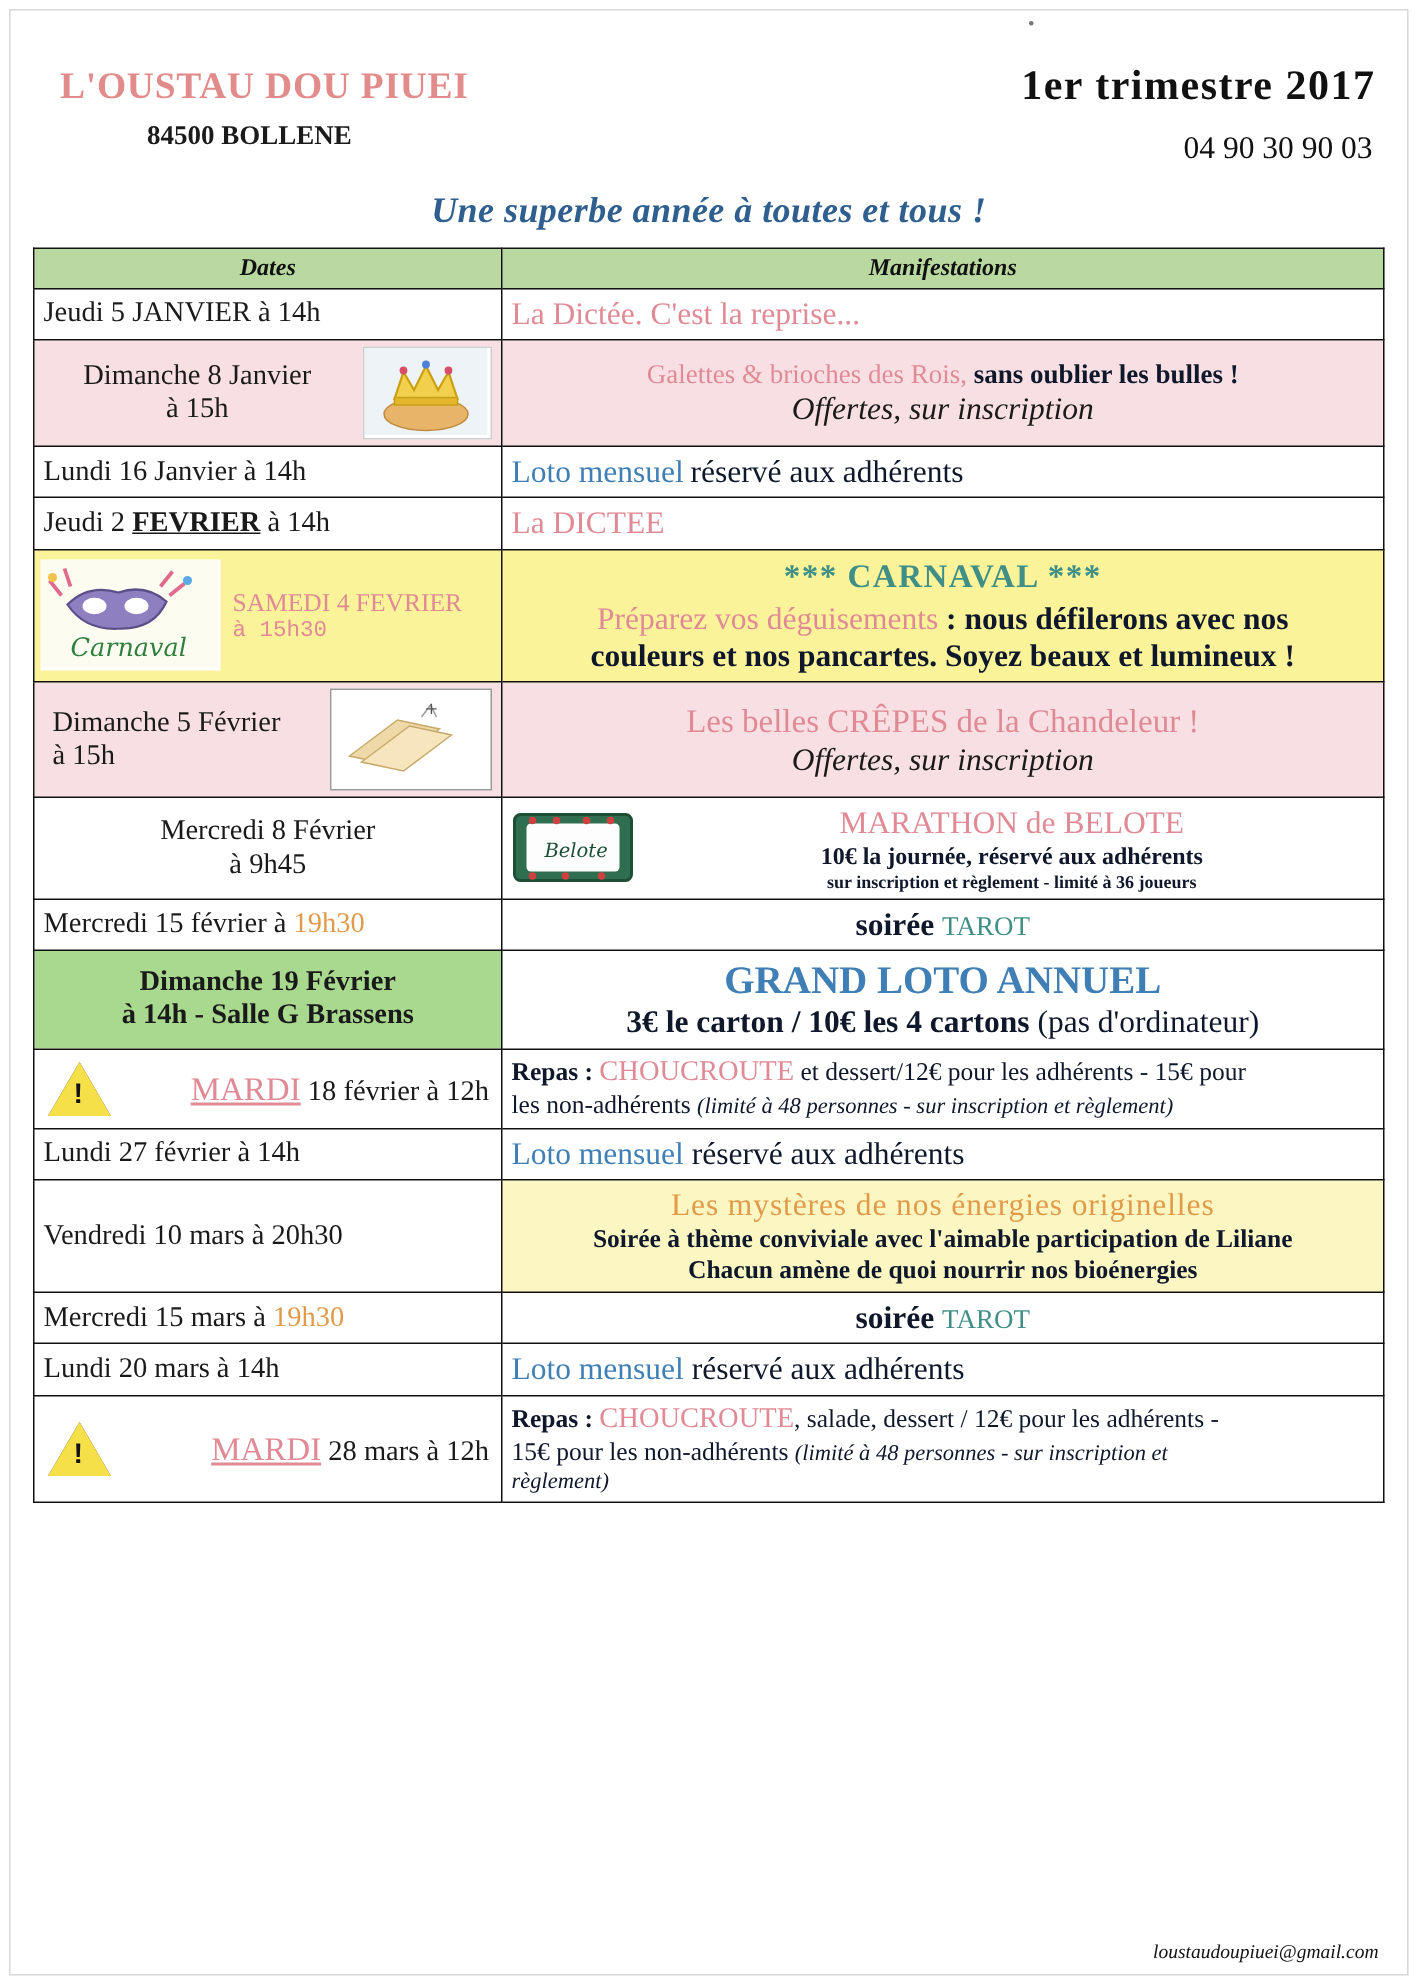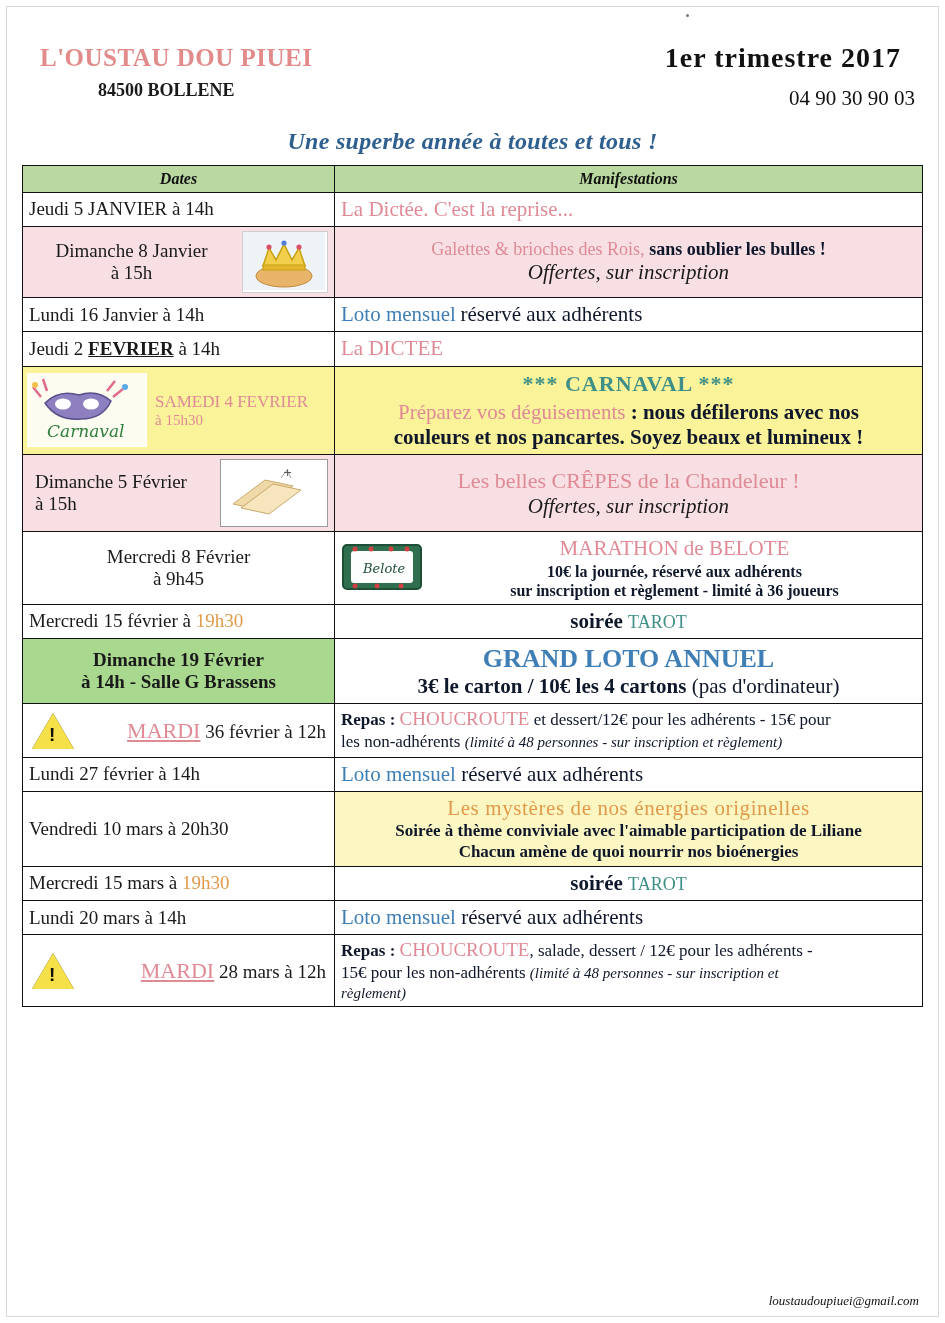--- a/index.html
+++ b/index.html
@@ -43,21 +43,21 @@
     position: absolute;
     left: 76px;
     top: 62px;
     font-family: "Liberation Serif", serif;
     font-weight: bold;
     font-size: 18px;
     color: #1a1a1a;
   }
   .trimester {
     position: absolute;
-    right: 22px;
+    right: 6px;
     top: 24px;
     font-family: "Liberation Serif", serif;
     font-weight: bold;
     font-size: 28px;
     letter-spacing: 1px;
     color: #111;
   }
   .phone {
     position: absolute;
     right: 8px;
@@ -296,21 +296,21 @@
                 <ellipse cx="36" cy="31" rx="8" ry="5.5" fill="#fff"></ellipse>
                 <ellipse cx="64" cy="31" rx="8" ry="5.5" fill="#fff"></ellipse>
                 <path d="M14 24 L6 14 M20 18 L16 6 M86 24 L96 16 M80 18 L88 8" stroke="#e06a8c" stroke-width="2.5" fill="none"></path>
                 <circle cx="8" cy="12" r="3" fill="#f2c14e"></circle>
                 <circle cx="98" cy="14" r="3" fill="#5aa9e6"></circle>
                 <text x="20" y="64" font-family="DejaVu Serif, serif" font-size="17" fill="#2f7f3f" font-style="italic">Carnaval</text>
               </svg>
             </span>
             <div style="flex:1 1 auto; padding-right:4px;">
               <div class="pink" style="font-size:17px;">SAMEDI 4 FEVRIER</div>
-              <div class="pink" style="font-size:15px;">à 15h30</div>
+              <div class="pink" style="font-size:15px;font-family:Liberation Mono, monospace;">à 15h30</div>
             </div>
           </div>
         </td>
         <td class="man-cell man-center bg-yellow">
           <div class="teal b" style="font-size:22px; letter-spacing:1px;">***  CARNAVAL  ***</div>
           <div style="margin-top:3px;">
             <span class="pink lg">Préparez vos déguisements</span><span class="dark b lg"> : nous défilerons avec nos</span>
           </div>
           <div class="dark b lg">couleurs et nos pancartes. Soyez beaux et lumineux !</div>
         </td>
@@ -357,21 +357,21 @@
                 <circle cx="50" cy="7" r="2.5" fill="#d04040"></circle>
                 <circle cx="66" cy="7" r="2.5" fill="#d04040"></circle>
                 <circle cx="14" cy="44" r="2.5" fill="#d04040"></circle>
                 <circle cx="36" cy="44" r="2.5" fill="#d04040"></circle>
                 <circle cx="60" cy="44" r="2.5" fill="#d04040"></circle>
               </svg>
             </span>
             <div style="flex:1 1 auto; text-align:center;">
               <div class="pink" style="font-size:21px;">MARATHON de BELOTE</div>
               <div class="dark b" style="font-size:16px;">10€ la journée, réservé aux adhérents</div>
-              <div class="dark b" style="font-size:16px;">sur inscription et règlement - limité à 36 joueurs</div>
+              <div class="dark b" style="font-size:12px;">sur inscription et règlement - limité à 36 joueurs</div>
             </div>
           </div>
         </td>
       </tr>
 
       <tr>
         <td class="date-cell date-left bg-white">
           <span>Mercredi 15 février à </span><span class="orange">19h30</span>
         </td>
         <td class="man-cell man-center bg-white">
@@ -392,21 +392,21 @@
         </td>
       </tr>
 
       <tr>
         <td class="date-cell bg-white">
           <div class="row-flex">
             <span class="warn-box">
               <span class="warn-tri"></span>
             </span>
             <div style="flex:1 1 auto; text-align:right; padding-right:2px;">
-              <span class="pink u" style="font-size:22px;">MARDI</span><span> 36 février à 12h</span>
+              <span class="pink u" style="font-size:22px;">MARDI</span><span> 18 février à 12h</span>
             </div>
           </div>
         </td>
         <td class="man-cell man-left bg-white">
           <div>
             <span class="dark b" style="font-size:17px;">Repas  : </span><span class="pink" style="font-size:19px;">CHOUCROUTE</span><span class="dark" style="font-size:17px;"> et dessert/12€ pour les adhérents - 15€ pour</span>
           </div>
           <div>
             <span class="dark" style="font-size:17px;">les non-adhérents </span><span class="dark i" style="font-size:15px;">(limité à 48 personnes - sur inscription et règlement)</span>
           </div>

